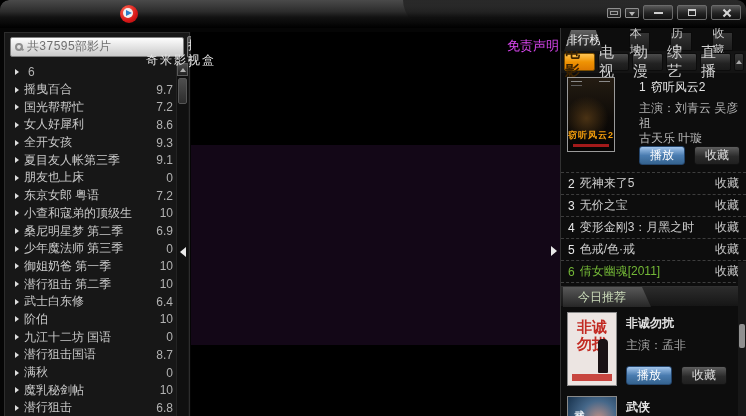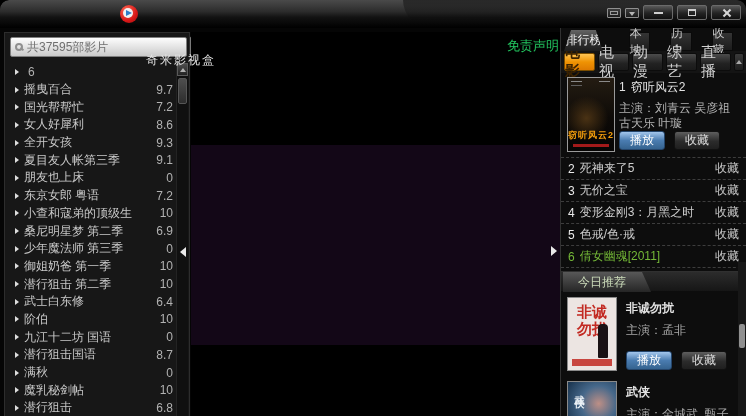--- a/index.html
+++ b/index.html
@@ -37,21 +37,21 @@
   .g-min { width:9px; height:2px; background:#cfcfcf; }
   .g-max { width:8px; height:7px; border:1px solid #cfcfcf; border-top-width:2px; }
   .g-close { position:relative; width:9px; height:9px; }
   .g-close::before,.g-close::after { content:""; position:absolute; left:4px; top:0; width:2px; height:10px;
     background:#d5d5d5; }
   .g-close::before { transform:rotate(45deg); } .g-close::after { transform:rotate(-45deg); }
 
   
   .left-panel { position:absolute; left:4px; top:32px; width:186px; bottom:0;
     background:#171717; border:1px solid #2d2d2d; border-bottom:none; }
-  .search-row { display:flex; align-items:center; padding:4px 4px 4px 5px; gap:3px; height:28px; }
+  .search-row { display:flex; align-items:center; padding:4px 4px 4px 5px; gap:3px; height:28px;font-family:Liberation Mono, monospace; }
   .search-box { flex:1; height:20px; border:1px solid #7e7e7e; border-radius:2px;
     background:linear-gradient(#fdfdfd,#cacaca); display:flex; align-items:center; padding:0 4px; }
   .search-icon { width:8px; height:8px; border:2px solid #8f8f8f; border-radius:50%;
     position:relative; margin-right:4px; flex:none; }
   .search-icon::after { content:""; position:absolute; width:4px; height:2px; background:#8f8f8f;
     right:-3px; bottom:-1px; transform:rotate(45deg); }
   .search-input { flex:1; min-width:0; border:none; background:transparent; font-size:12px;
     color:#555; outline:none; font-family:inherit; }
   .search-input::placeholder { color:#6f6f6f; opacity:1; }
   .search-btn { width:34px; height:22px; border:1px solid #7a7a7a; border-radius:2px;
@@ -72,21 +72,21 @@
     border-left:3px solid transparent; border-right:3px solid transparent; }
   .scroll-thumb { margin:2px 1px 0 1px; height:26px; border:1px solid #565656; border-radius:2px;
     background:linear-gradient(#4e4e4e,#2d2d2d); cursor:pointer; }
   .left-collapse { position:absolute; right:3px; top:214px; width:0; height:0;
     border-right:6px solid #e9e9e9; border-top:5px solid transparent; border-bottom:5px solid transparent;
     cursor:pointer; }
 
   
   .video-area { position:absolute; left:191px; top:32px; right:186px; bottom:0; background:#000; }
   .video-tint { position:absolute; left:0; right:0; top:113px; height:200px; background:#130717; }
-  .disclaimer { position:absolute; top:5px; right:1px; color:#22c55e; font-size:13px; cursor:pointer; }
+  .disclaimer { position:absolute; top:5px; right:1px; color:#d946ef; font-size:13px; cursor:pointer; }
   .right-collapse { position:absolute; right:3px; top:214px; width:0; height:0;
     border-left:6px solid #e9e9e9; border-top:5px solid transparent; border-bottom:5px solid transparent;
     cursor:pointer; }
 
   
   .right-panel { position:absolute; right:0; top:28px; width:186px; bottom:0;
     background:#0d0d0d; border-left:1px solid #313131; overflow:hidden; }
   .main-tabs { display:flex; align-items:flex-end; height:23px; padding:2px 13px 0 3px; gap:20px; }
   .main-tab { width:32px; height:19px; background:linear-gradient(#343434,#1c1c1c);
     border:1px solid #0a0a0a; color:#c6c6c6; font-size:12px; display:flex; align-items:center;
@@ -110,21 +110,21 @@
   .featured { display:flex; padding:4px 4px 3px 6px; }
   .featured-poster { width:48px; height:75px; border:1px solid #9a9a9a; position:relative; flex:none;
     cursor:pointer;
     background:radial-gradient(circle at 40% 55%, #4a3214 0%, rgba(0,0,0,0) 45%),
                linear-gradient(180deg,#241c12 0%,#0d0a07 55%,#060504 100%); }
   .featured-poster::before { content:""; position:absolute; top:3px; left:3px; width:11px; height:1px;
     background:#8a8a8a; box-shadow:28px 0 0 #8a8a8a, 0 4px 0 #5e5e5e; }
   .fp-title { position:absolute; bottom:9px; left:0; right:0; text-align:center;
     color:#f59f0c; font-size:9px; font-weight:bold; letter-spacing:1px; }
   .fp-sub { position:absolute; bottom:4px; left:5px; right:5px; height:3px; background:#a31a1a; }
-  .featured-info { margin-left:4px; flex:1; display:flex; flex-direction:column; font-size:12px; }
+  .featured-info { margin-left:24px; flex:1; display:flex; flex-direction:column; font-size:12px; }
   .f-line1 { color:#e3e3e3; margin-top:2px; }
   .f-rank { margin-right:5px; }
   .f-cast { color:#b4b4b4; margin-top:5px; line-height:15px; }
   .btn-row { display:flex; gap:9px; margin-top:auto; margin-bottom:4px; }
   .mini-btn { width:46px; height:19px; border-radius:3px; font-size:12px; font-family:inherit;
     display:flex; align-items:center; justify-content:center; cursor:pointer; }
   .play-btn { background:linear-gradient(#a3c6ec,#4a7cb0 50%,#35638f); border:1px solid #24456b; color:#fff; }
   .fav-btn { background:linear-gradient(#5e5e5e,#2b2b2b 55%,#1f1f1f); border:1px solid #111; color:#dcdcdc; }
 
   .rank-list { border-bottom:1px dashed #3d3d3d; }

